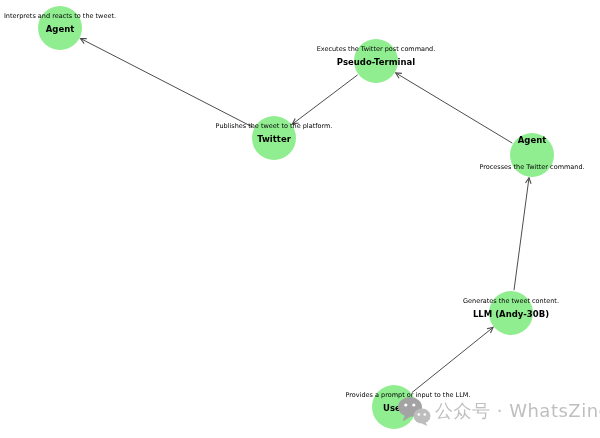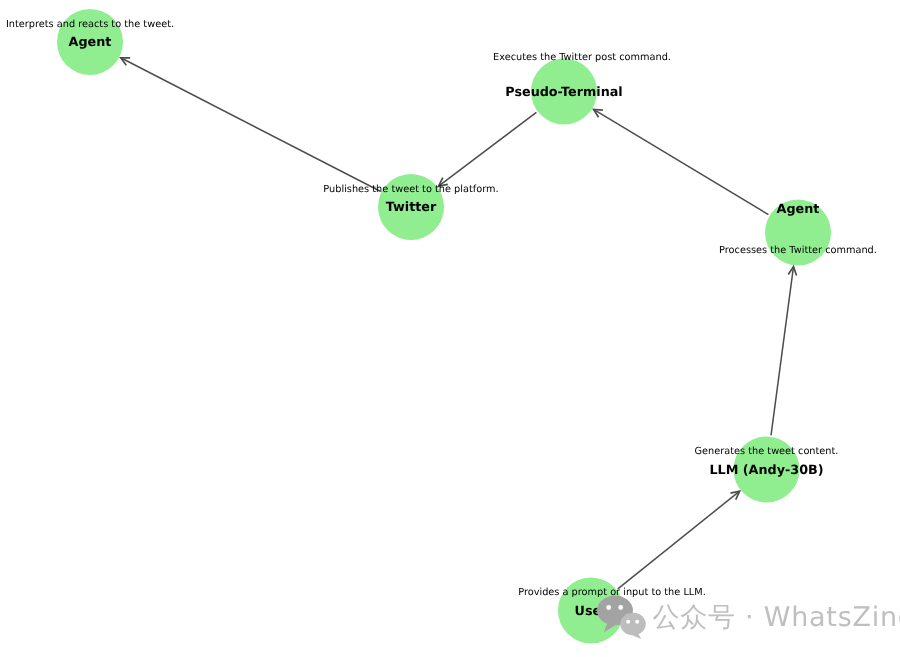--- a/index.html
+++ b/index.html
@@ -85,21 +85,21 @@
         <circle cx="27.8" cy="18.5" r="1.3" fill="#ffffff"></circle>
       </svg>
     </span>
     <span class="watermark-text">公众号 · WhatsZine</span>
   </div>
 
 <div class="node-circle" style="left: 38px; top: 6px; height: 44px; width: 44px; background: rgb(144, 238, 144);"></div>
     <div class="node-desc" style="left: 60px; top: 16px;">Interprets and reacts to the tweet.</div>
     <div class="node-label" style="left: 60px; top: 29px;">Agent</div>
     <div class="node-circle" style="left: 354px; top: 39px; height: 44px; width: 44px; background: rgb(144, 238, 144);"></div>
-    <div class="node-desc" style="left: 376px; top: 38px; margin-left: 12px;">Executes the Twitter post command.</div>
+    <div class="node-desc" style="left: 376px; top: 49px;">Executes the Twitter post command.</div>
     <div class="node-label" style="left: 376px; top: 62px;">Pseudo-Terminal</div>
     <div class="node-circle" style="left: 252px; top: 116px; height: 44px; width: 44px; background: rgb(144, 238, 144);"></div>
     <div class="node-desc" style="left: 274px; top: 126px;">Publishes the tweet to the platform.</div>
     <div class="node-label" style="left: 274px; top: 139px;">Twitter</div>
     <div class="node-circle" style="left: 510px; top: 133px; height: 44px; width: 44px; background: rgb(144, 238, 144);"></div>
     <div class="node-desc" style="left: 532px; top: 143px; margin-top: 24px;">Processes the Twitter command.</div>
     <div class="node-label" style="left: 532px; top: 140px;">Agent</div>
     <div class="node-circle" style="left: 489px; top: 291px; height: 44px; width: 44px; background: rgb(144, 238, 144);"></div>
     <div class="node-desc" style="left: 511px; top: 301px;">Generates the tweet content.</div>
     <div class="node-label" style="left: 511px; top: 314px;">LLM (Andy-30B)</div>

